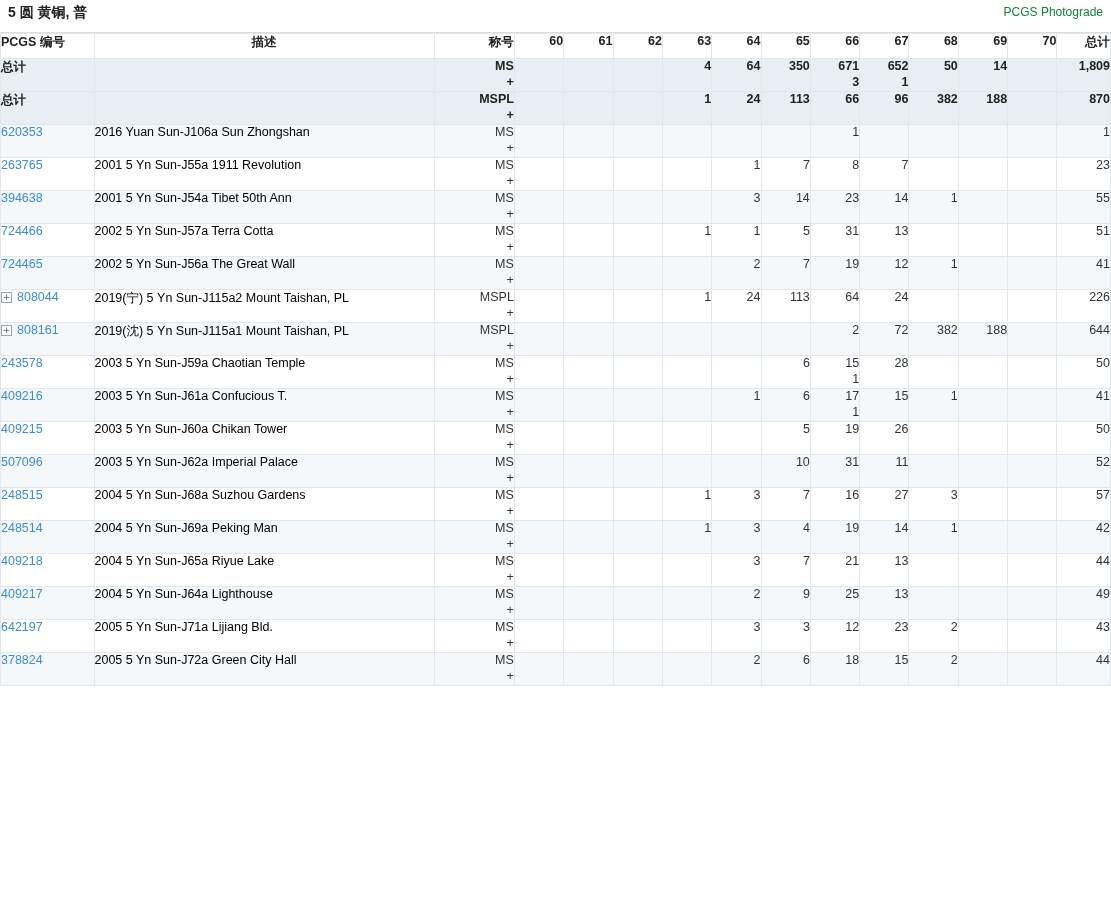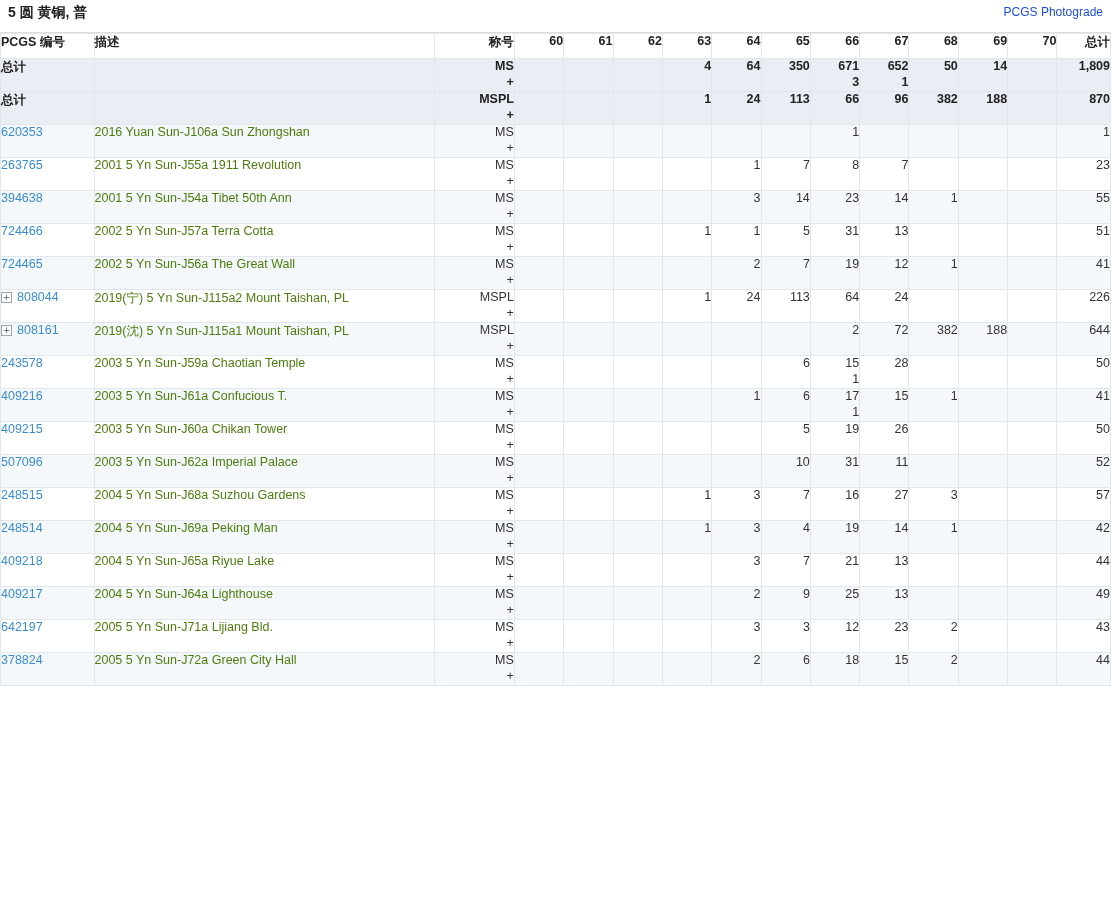--- a/index.html
+++ b/index.html
@@ -32,21 +32,21 @@
     top: 4px;
     font-weight: bold;
     font-size: 14px;
     color: #222;
   }
   .topbar .photograde {
     position: absolute;
     right: 8px;
     top: 5px;
     font-size: 12px;
-    color: #1d4ed8;
+    color: #15803d;
     text-decoration: none;
   }
   table.grid {
     border-collapse: collapse;
     width: 1111px;
     table-layout: fixed;
   }
   table.grid th, table.grid td {
     border: 1px solid #e2e7ec;
     padding: 0;
@@ -56,32 +56,32 @@
     background: #ffffff;
     font-size: 12.5px;
     font-weight: bold;
     color: #222;
     height: 24px;
     padding: 4px 6px;
     border-top: none;
     border-bottom: 1px solid #c9d2da;
   }
   th.c-num { text-align: left; width: 90px; }
-  th.c-desc { text-align: left; width: 330px; }
+  th.c-desc { text-align: center; width: 330px; }
   th.c-grade { text-align: right; width: 77px; }
   th.c-g { text-align: right; width: 47px; }
   th.c-total { text-align: right; width: 51px; }
 
   tbody td {
     font-size: 12.5px;
     padding: 6px 6px;
     height: 32px;
   }
   td.num { text-align: left; color: #3b8dd0; white-space: nowrap; }
-  td.desc { text-align: left; color: #4d7c0f; }
+  td.desc { text-align: left; color: #000000; }
   td.grade { text-align: right; color: #333; line-height: 1.25; }
   td.g { text-align: right; color: #333; line-height: 1.25; }
   td.total { text-align: right; color: #333; }
 
   tr.summary td {
     background: #e8eef3;
     font-weight: bold;
     color: #222;
   }
   tr.summary td.num { color: #222; }

